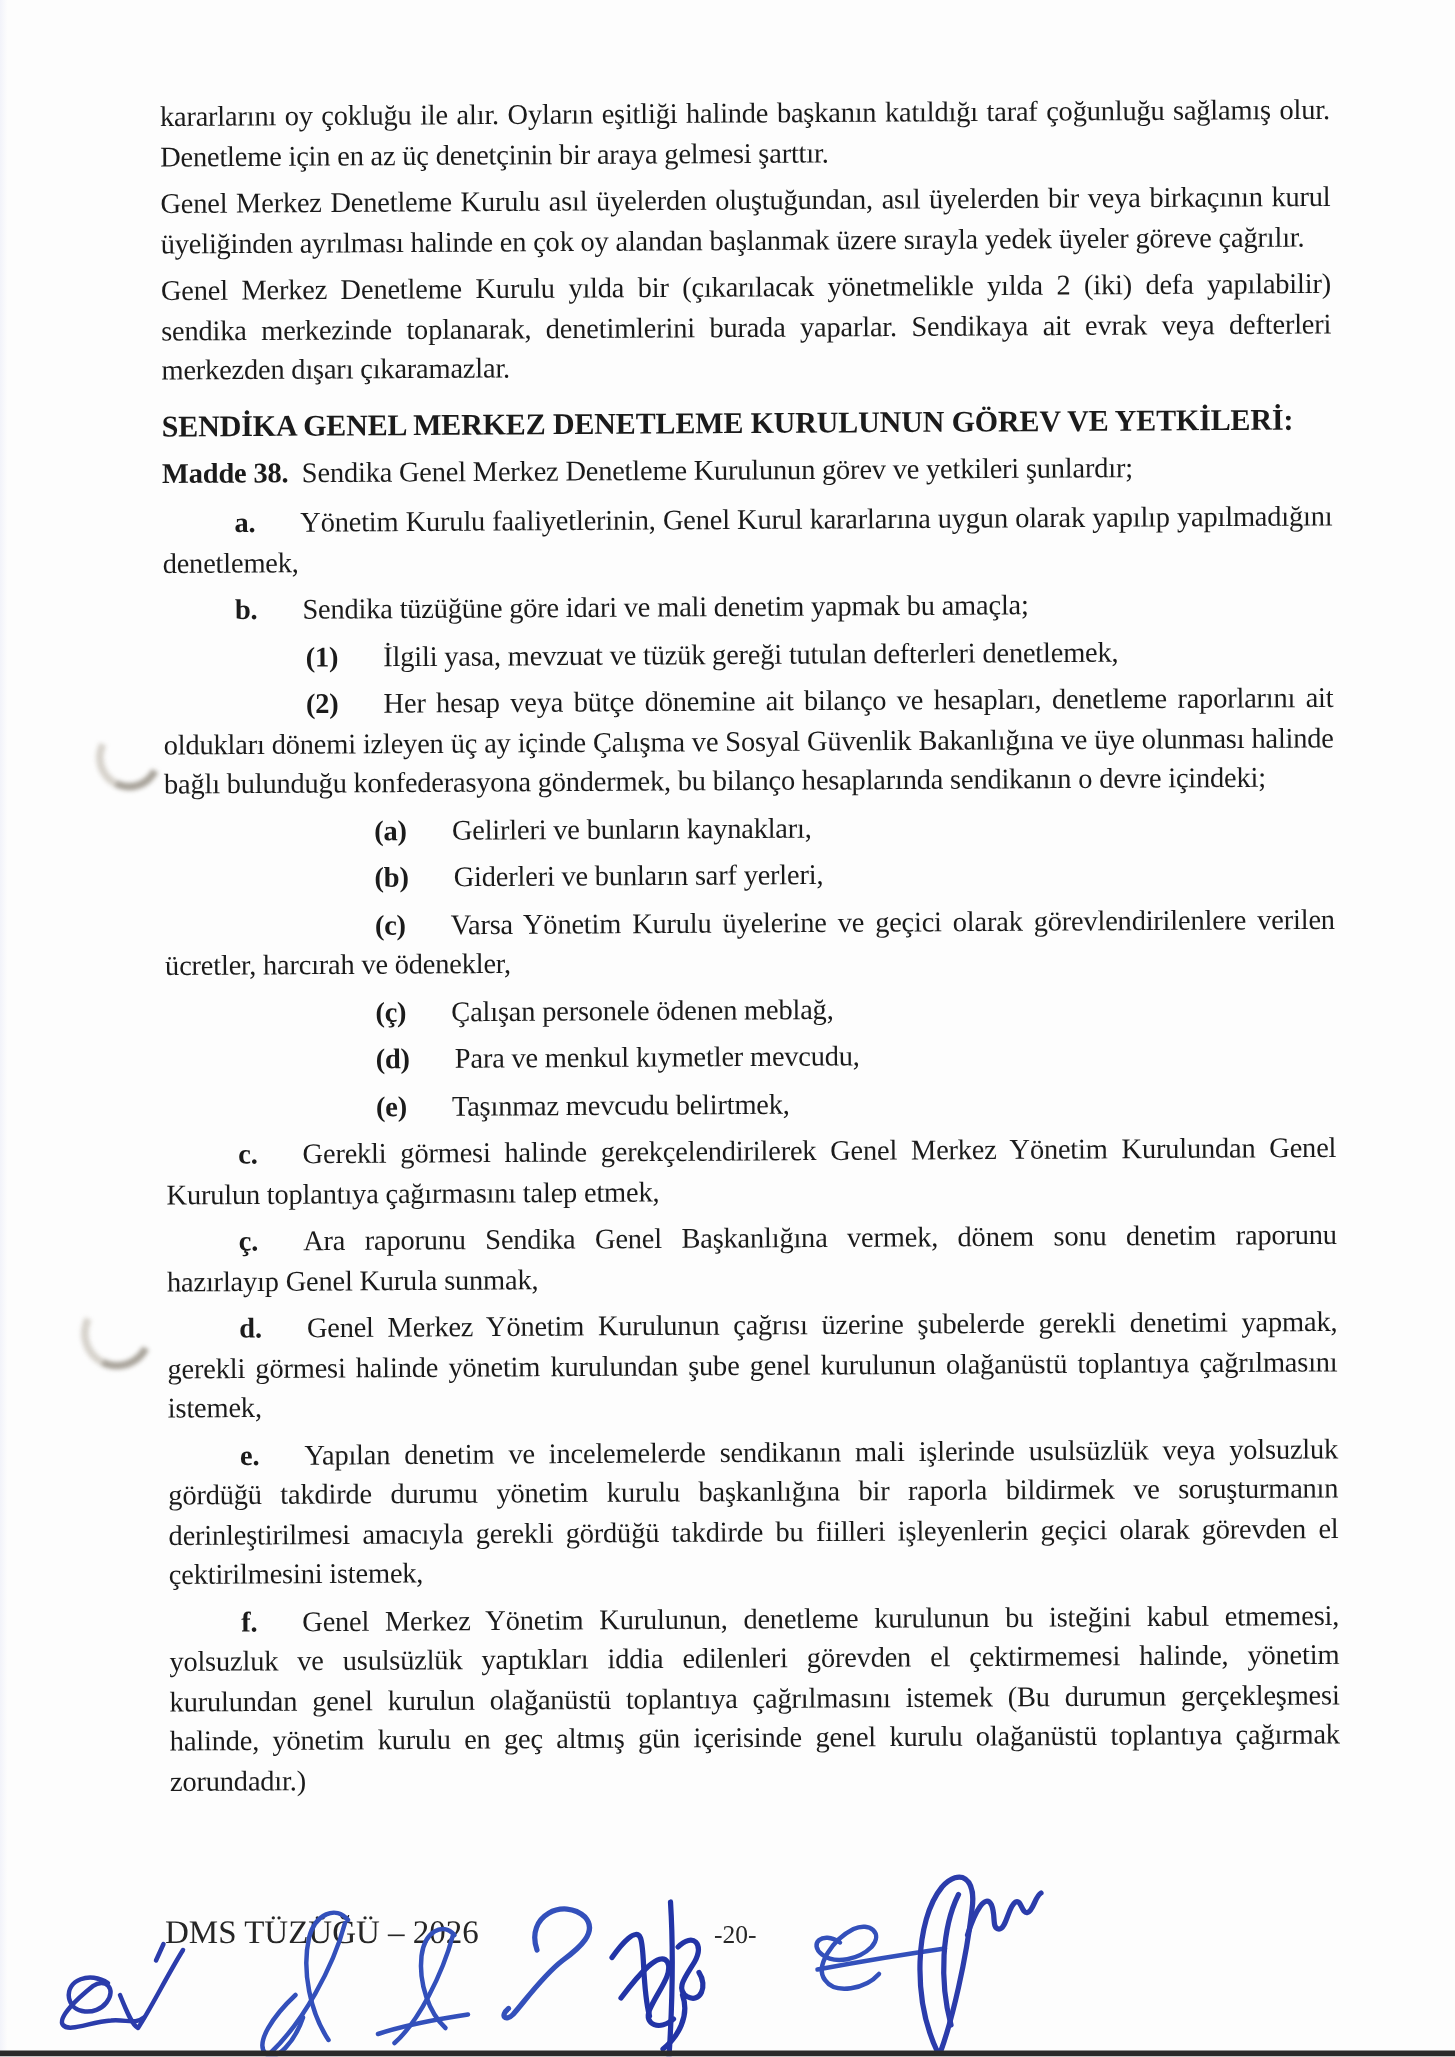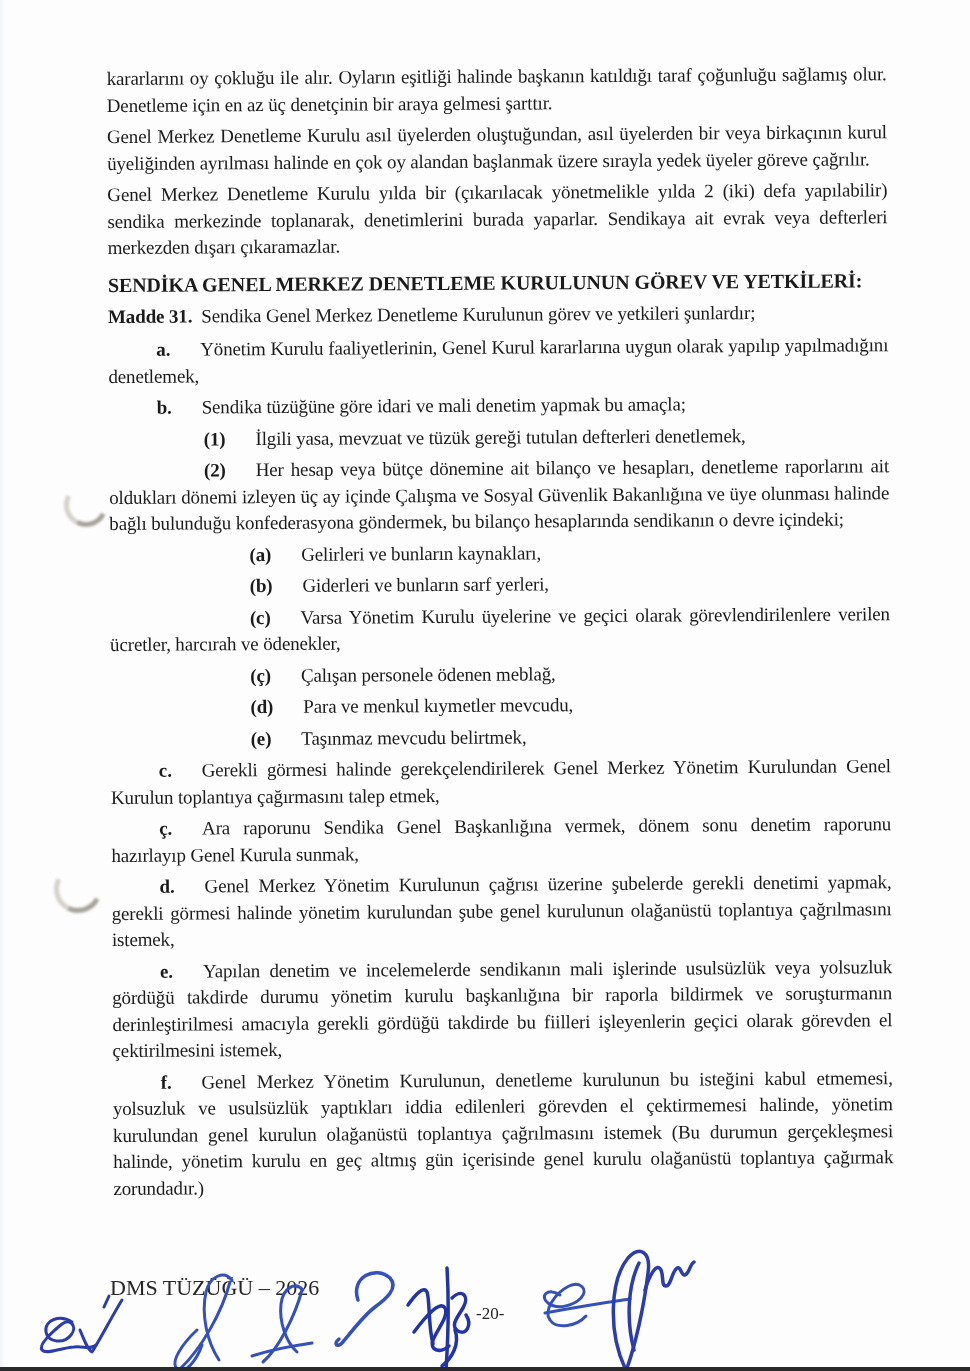--- a/index.html
+++ b/index.html
@@ -50,21 +50,21 @@
   }
   .punch.p1{left:64px;top:483px;width:34px;height:34px;}
   .punch.p2{left:54px;top:865px;width:38px;height:38px;}
   
   .footer-left{
     position:absolute;left:110px;top:1275px;
     font-size:22px;color:#262626;letter-spacing:0;
   }
   .page-number{
     position:absolute;left:476px;top:1280px;
-    font-size:17px;color:#262626;margin-top:24px;
+    font-size:17px;color:#262626;
   }
   .bottom-strip{
     position:absolute;left:0;bottom:0;width:100%;height:4px;
     background:#2a2a2a;
   }
   .sig-layer{position:absolute;left:0;top:1230px;}
   .sig{fill:none;stroke-linecap:round;stroke-linejoin:round;}
 </style>
 </head>
 <body>
@@ -72,21 +72,21 @@
 <div class="page">
 
   <div class="content">
 
     <p class="para">kararlarını oy çokluğu ile alır. Oyların eşitliği halinde başkanın katıldığı taraf çoğunluğu sağlamış olur. Denetleme için en az üç denetçinin bir araya gelmesi şarttır.</p>
     <p class="para">Genel Merkez Denetleme Kurulu asıl üyelerden oluştuğundan, asıl üyelerden bir veya birkaçının kurul üyeliğinden ayrılması halinde en çok oy alandan başlanmak üzere sırayla yedek üyeler göreve çağrılır.</p>
     <p class="para">Genel Merkez Denetleme Kurulu yılda bir (çıkarılacak yönetmelikle yılda 2 (iki) defa yapılabilir) sendika merkezinde toplanarak, denetimlerini burada yaparlar. Sendikaya ait evrak veya defterleri merkezden dışarı çıkaramazlar.</p>
 
     <h1 class="heading">SENDİKA GENEL MERKEZ DENETLEME KURULUNUN GÖREV VE YETKİLERİ:</h1>
 
-    <p class="para madde-p"><b class="lbl">Madde 31.</b><span class="gap-s"></span><span>Sendika Genel Merkez Denetleme Kurulunun görev ve yetkileri şunlardır;</span></p>
+    <p class="para madde-p"><b class="lbl">Madde 38.</b><span class="gap-s"></span><span>Sendika Genel Merkez Denetleme Kurulunun görev ve yetkileri şunlardır;</span></p>
 
     <p class="para lvl1"><b class="lbl">a.</b><span class="gap"></span><span>Yönetim Kurulu faaliyetlerinin, Genel Kurul kararlarına uygun olarak yapılıp yapılmadığını denetlemek,</span></p>
 
     <p class="para lvl1"><b class="lbl">b.</b><span class="gap"></span><span>Sendika tüzüğüne göre idari ve mali denetim yapmak bu amaçla;</span></p>
 
     <p class="para lvl2"><b class="lbl">(1)</b><span class="gap"></span><span>İlgili yasa, mevzuat ve tüzük gereği tutulan defterleri denetlemek,</span></p>
 
     <p class="para lvl2"><b class="lbl">(2)</b><span class="gap"></span><span>Her hesap veya bütçe dönemine ait bilanço ve hesapları, denetleme raporlarını ait oldukları dönemi izleyen üç ay içinde Çalışma ve Sosyal Güvenlik Bakanlığına ve üye olunması halinde bağlı bulunduğu konfederasyona göndermek, bu bilanço hesaplarında sendikanın o devre içindeki;</span></p>
 
     <p class="para lvl3"><b class="lbl">(a)</b><span class="gap"></span><span>Gelirleri ve bunların kaynakları,</span></p>

